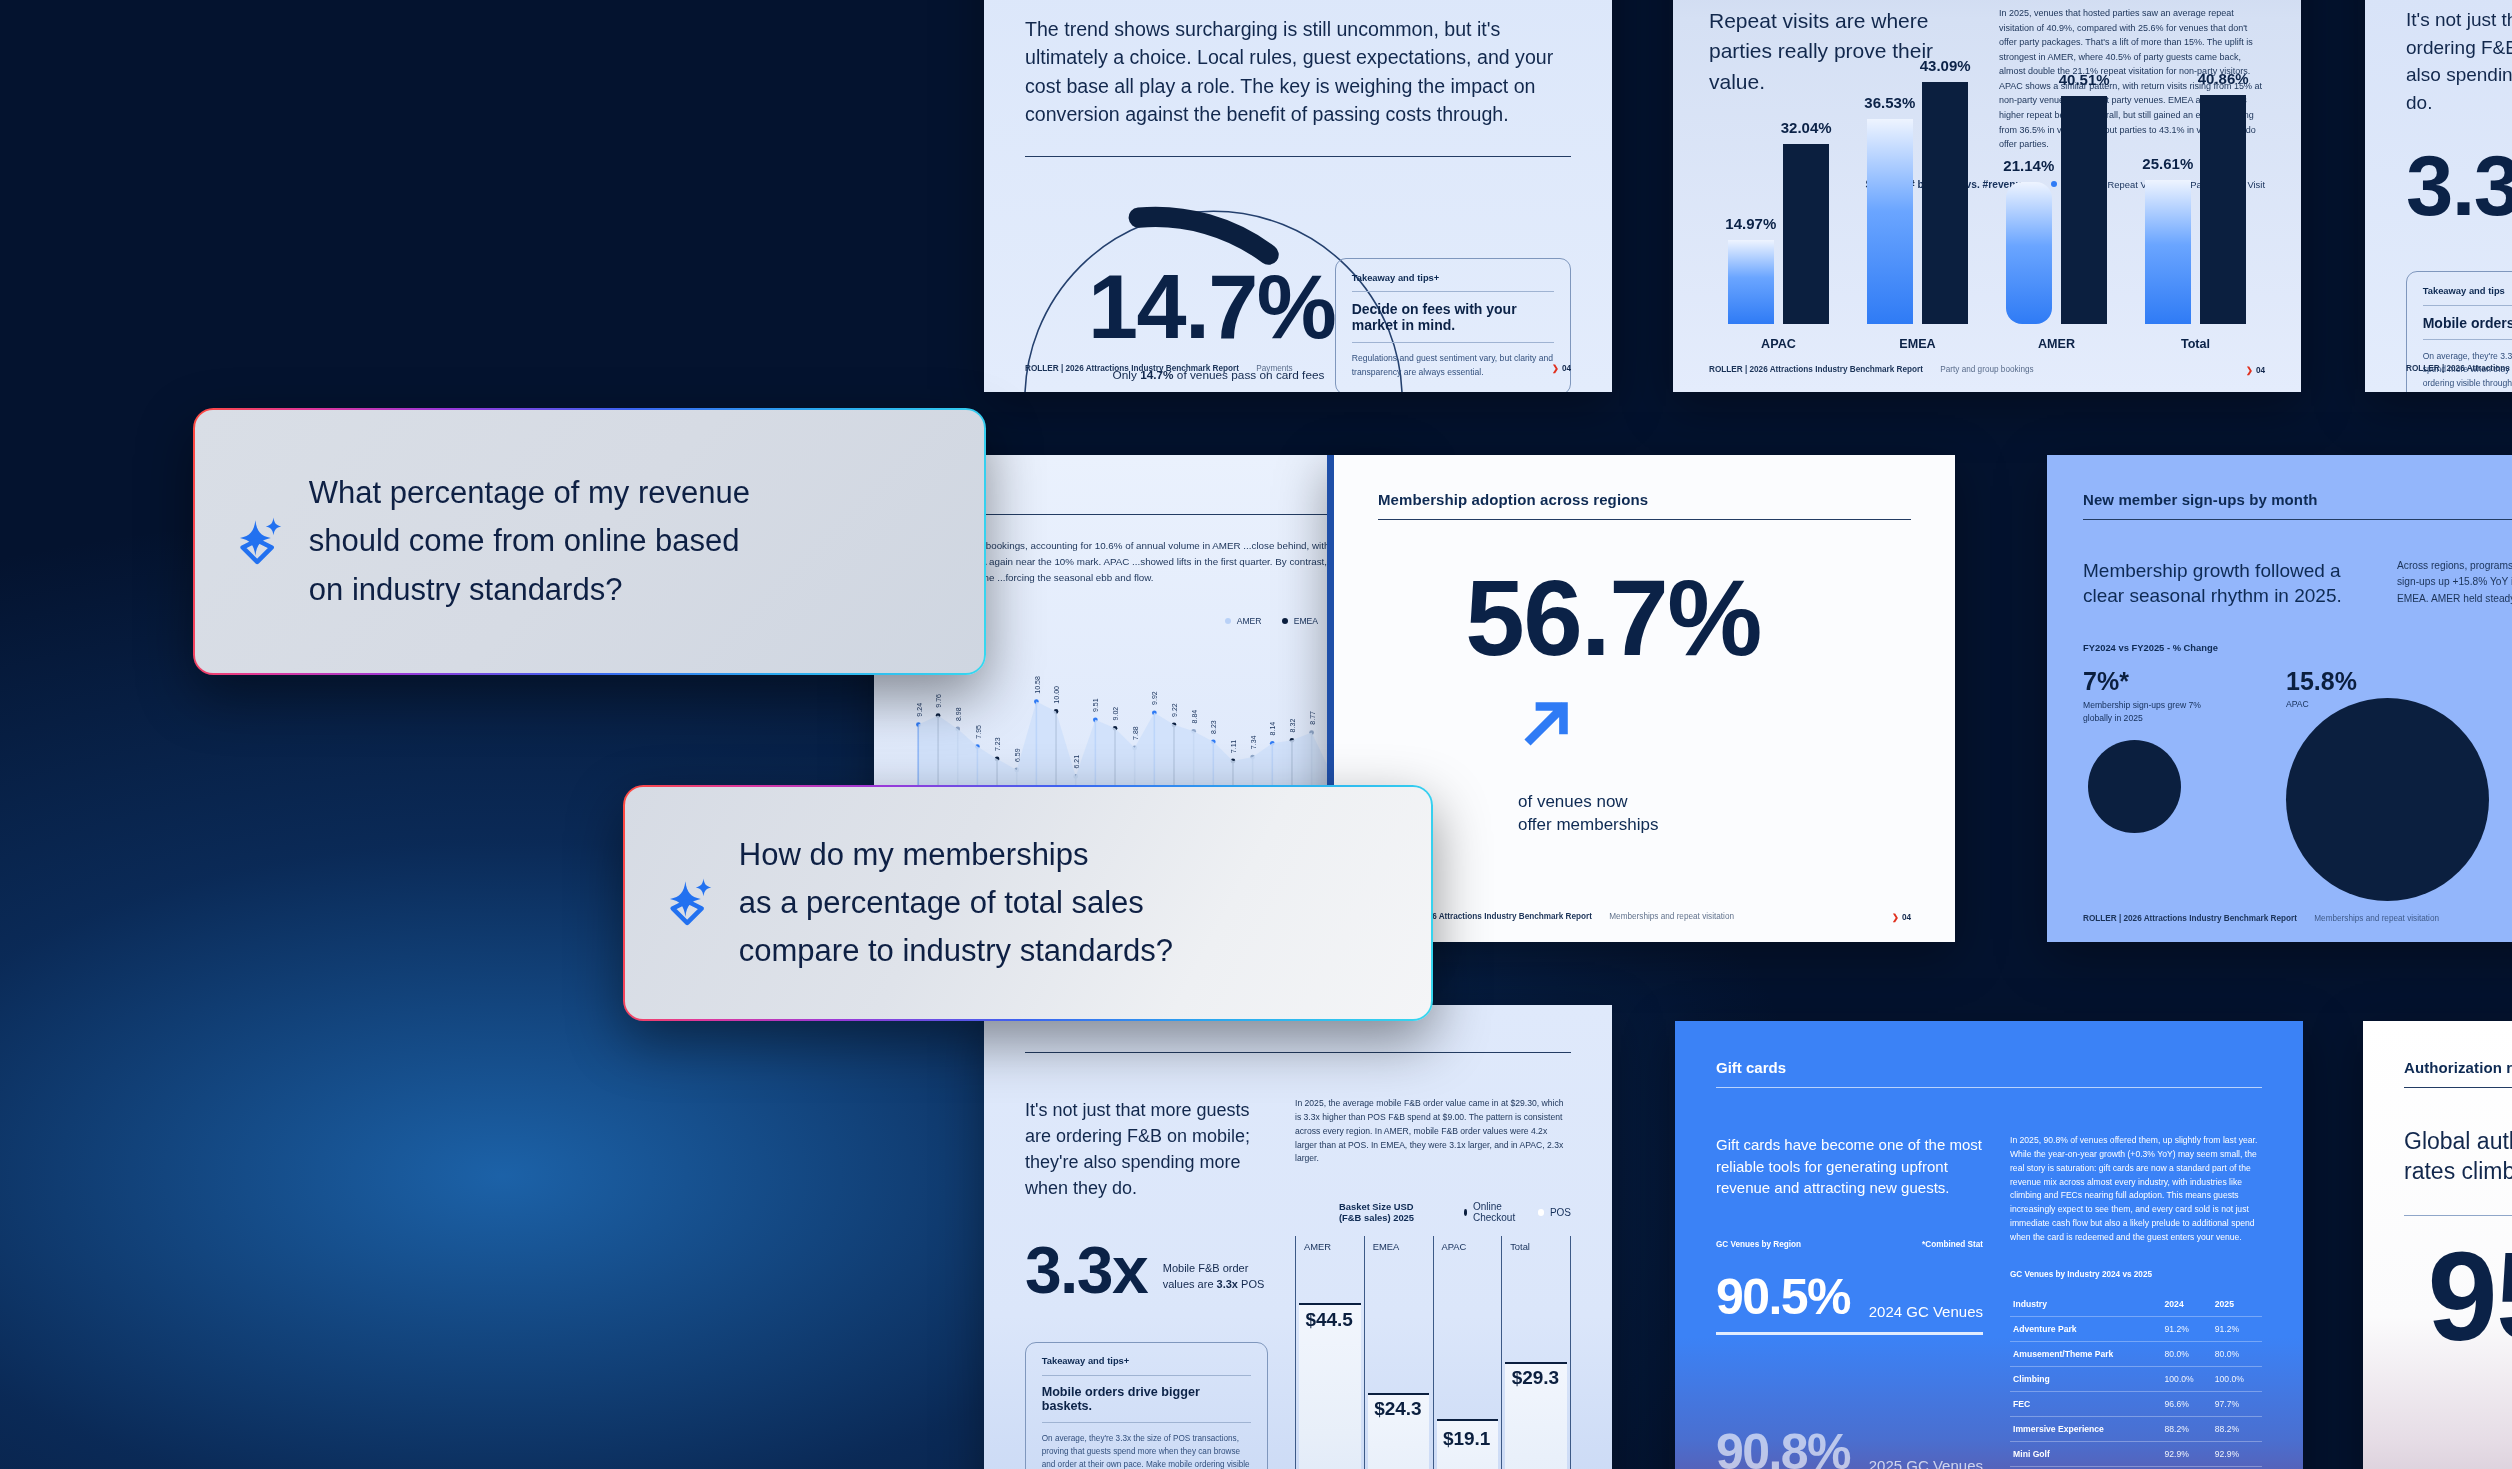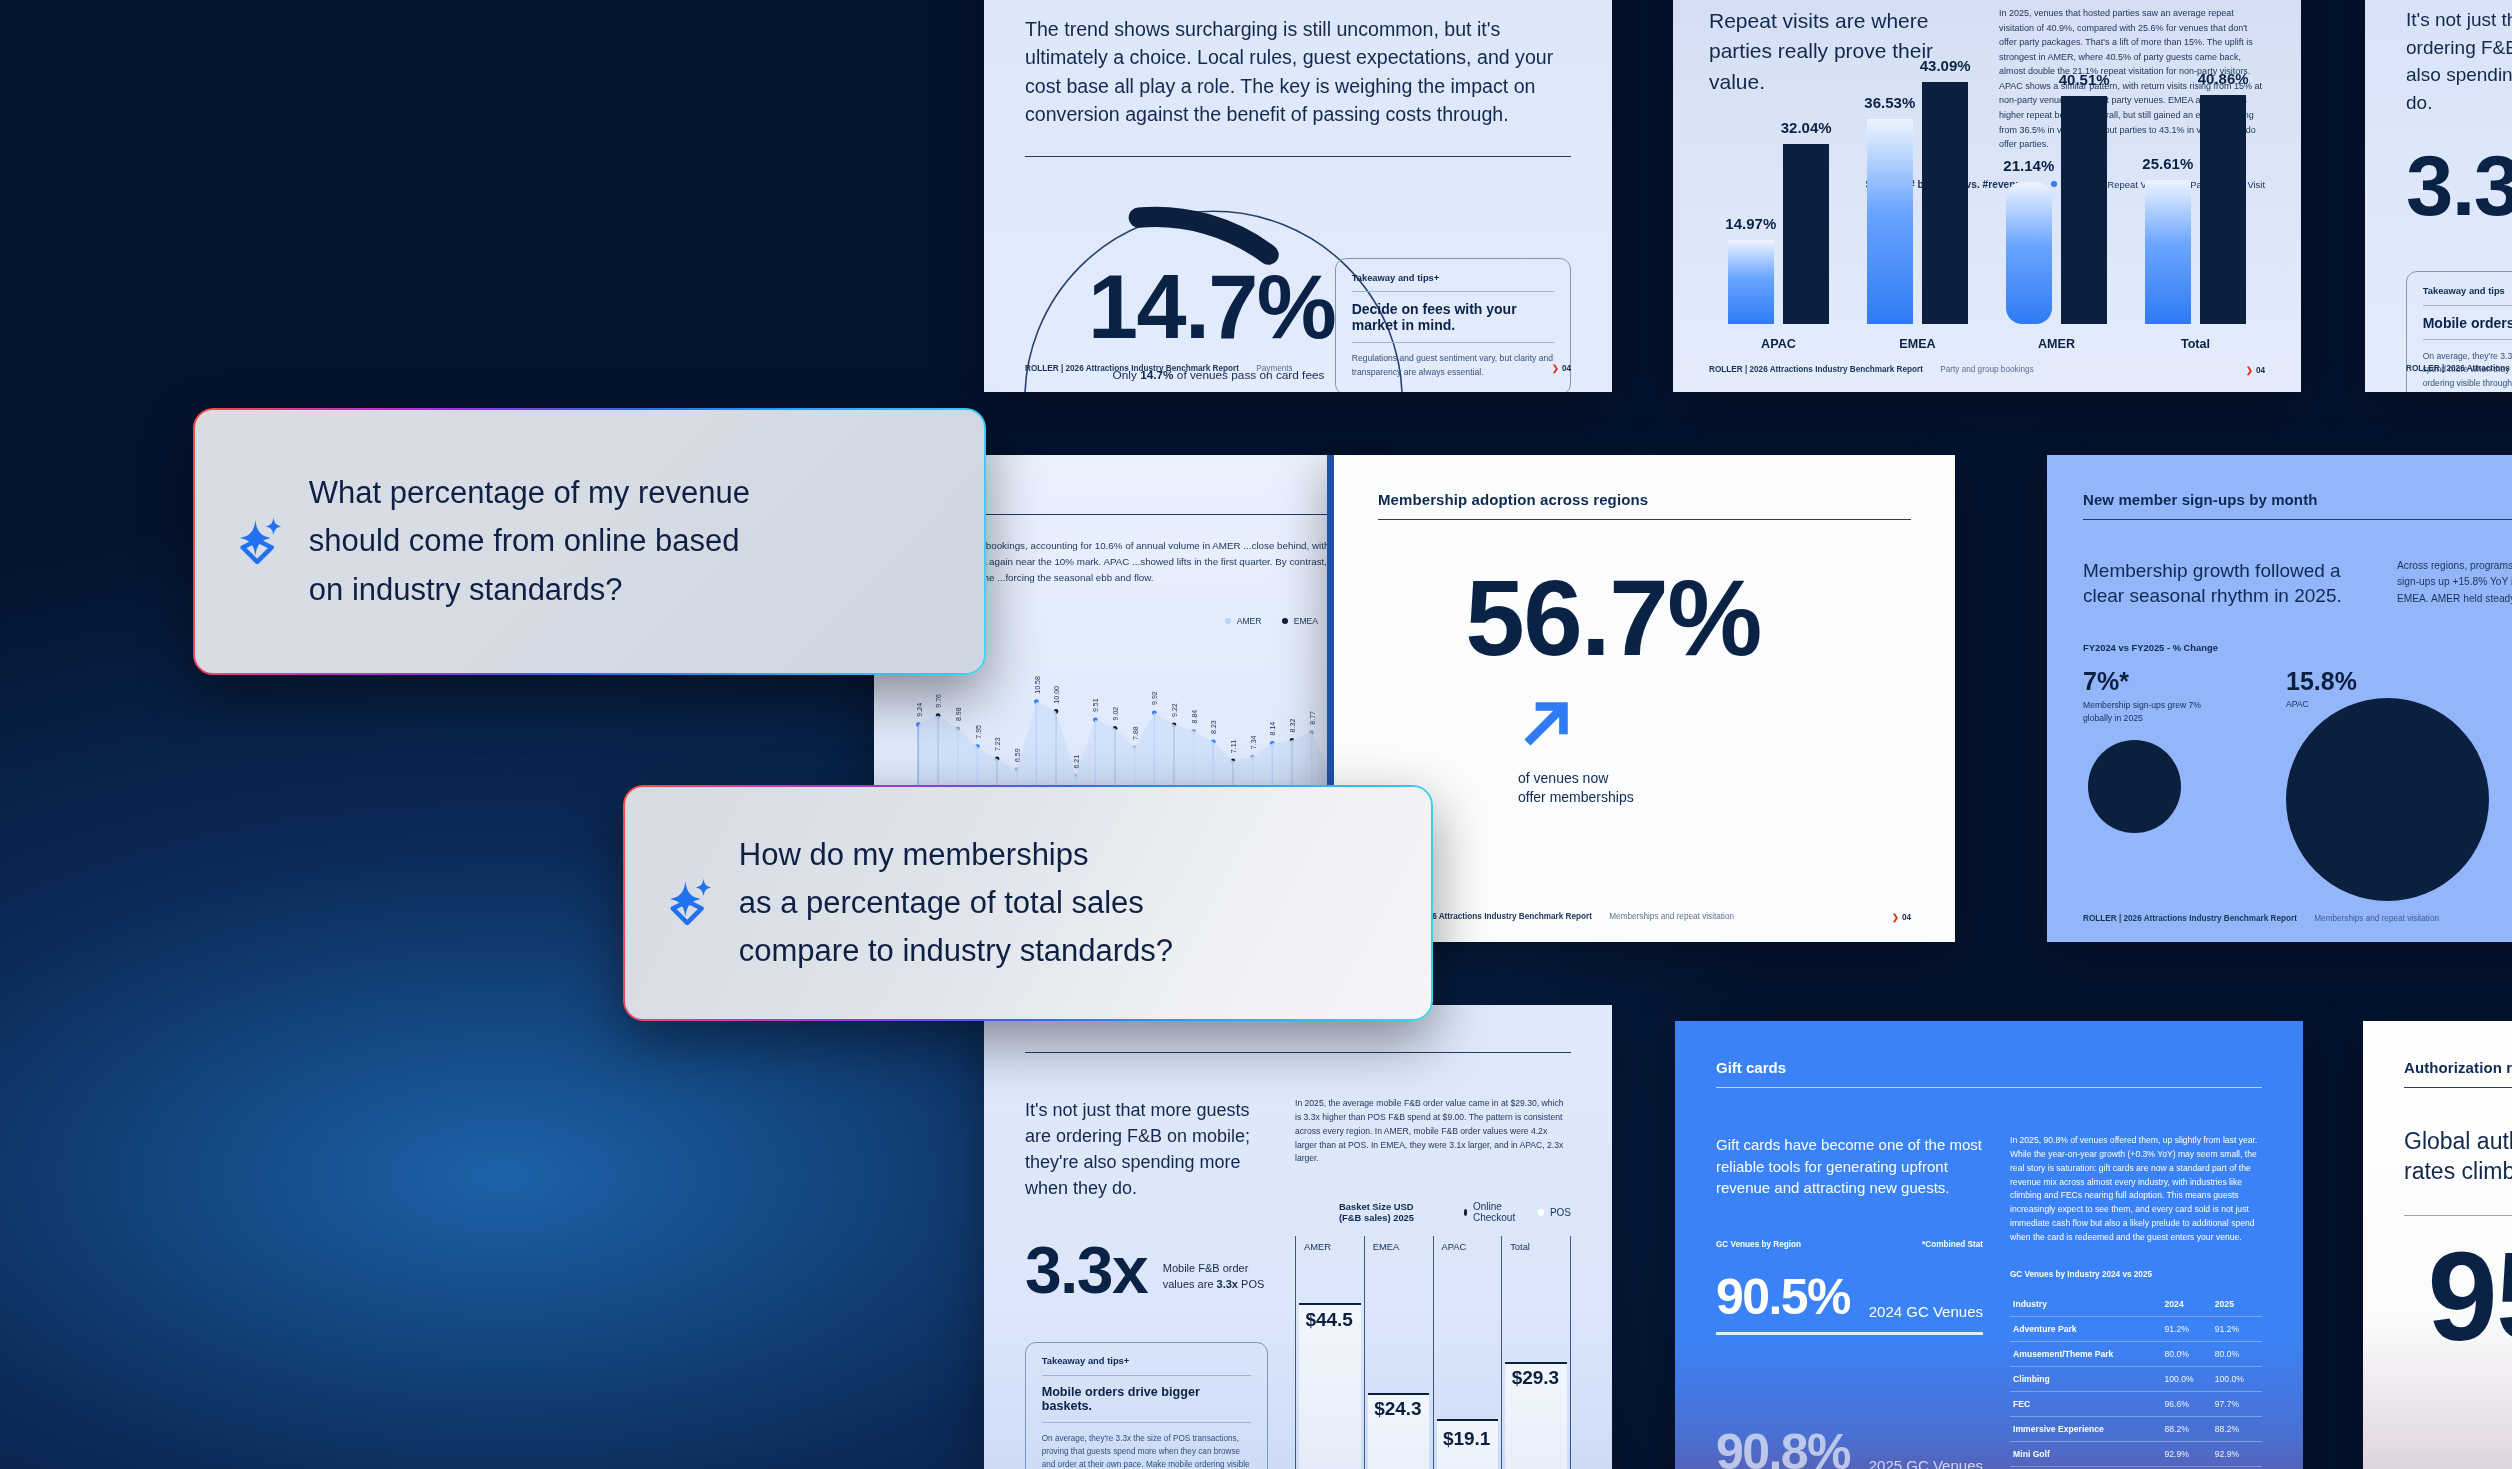--- a/index.html
+++ b/index.html
@@ -347,21 +347,21 @@
   <div class="card" style="left:1327px; top:455px; width:628px; height:487px; background:#fbfcfe; border-left:7.9px solid #1f4fa8;">
     <div class="inner" style="padding:36px 44px 0;">
       <div class="hdr-label">Membership adoption across regions</div>
       <div class="rule-dk"></div>
       <div class="mega" style="font-size:107px; margin-top:49px; text-align:center; padding-right:63px;">56.7%</div>
       <div style="margin-top:27px; padding-left:140px;">
         <svg width="58" height="58" viewBox="0 0 74 74">
           <path d="M16 58 L56 18 M28 16 L58 16 L58 46" fill="none" stroke="#2f7bf5" stroke-width="11" stroke-linecap="square"></path>
         </svg>
       </div>
-      <div style="margin-top:14px; padding-left:140px; font-size:14px; line-height:1.35; color:#0e2a53;">
+      <div style="margin-top:36px; padding-left:140px; font-size:17px; line-height:1.35; color:#0e2a53;">
         <div>of venues now</div>
         <div>offer memberships</div>
       </div>
     </div>
     <div class="foot" style="bottom:20.4px; left:44px; right:44px;">
       <div class="l">
           <span class="a">ROLLER | 2026 Attractions Industry Benchmark Report</span>
           <span class="b">Memberships and repeat visitation</span>
         </div>
       <div class="p"><i>❯</i><span>04</span></div>

